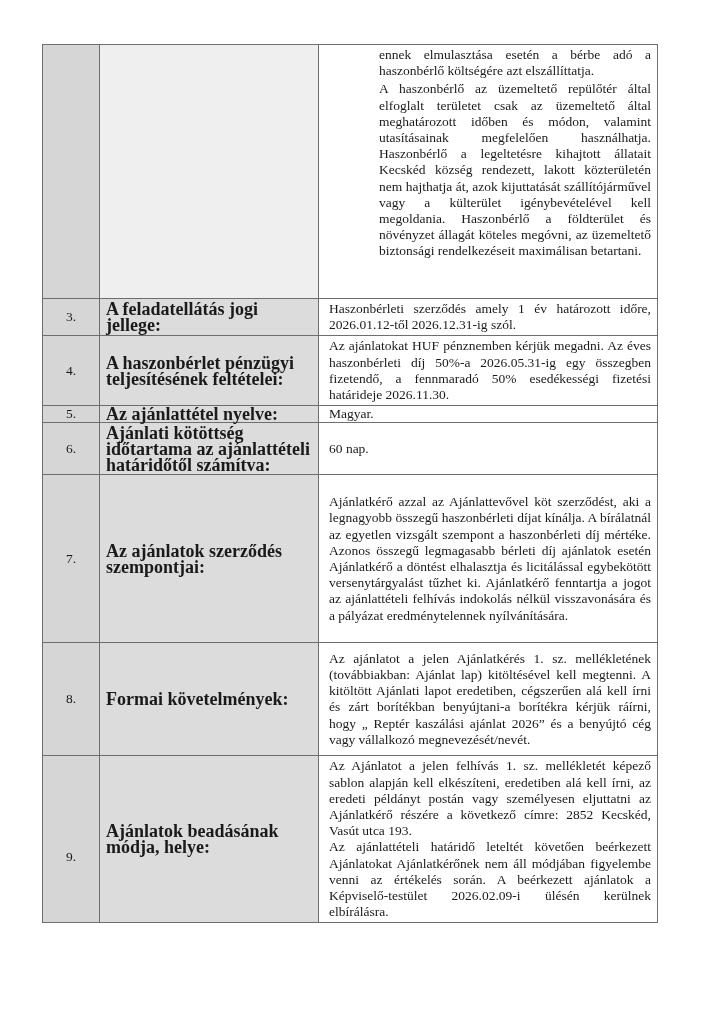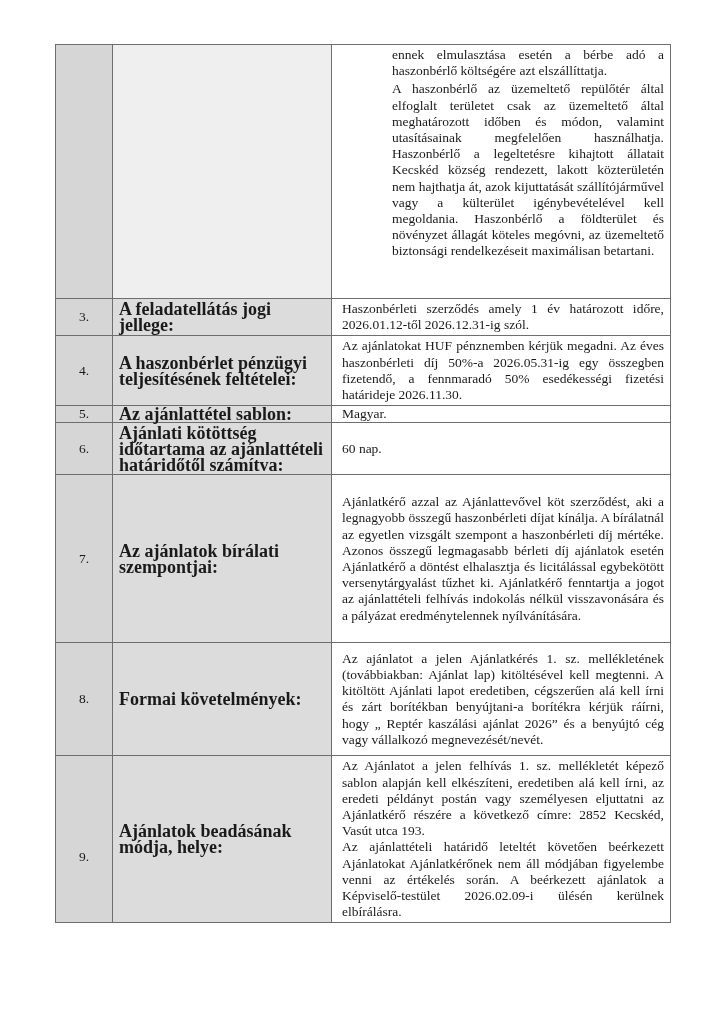--- a/index.html
+++ b/index.html
@@ -1,18 +1,18 @@
 <!DOCTYPE html>
 <html><head>
 <meta charset="utf-8">
 <style>
   html, body { margin:0; padding:0; background:#ffffff; }
   body { width:724px; height:1024px; position:relative; overflow:hidden;
          font-family:"Liberation Serif", serif; color:#1a1a1a; }
-  table.doc { position:absolute; left:55px; top:44px; width:615px;
+  table.doc { position:absolute; left:42px; top:44px; width:615px;
               border-collapse:collapse; table-layout:fixed; }
   table.doc td { border:1px solid #6e6e6e; vertical-align:middle; padding:0; }
   td.num { width:57px; background:#d6d6d6; text-align:center; font-size:13.5px; }
   td.label { width:218px; background:#dcdcdc; font-weight:bold; font-size:18px;
              padding:0 6px !important; line-height:16px; }
   td.val { background:#ffffff; font-size:13.5px; line-height:16.2px;
            padding:2px 6px 2px 10px !important; text-align:justify; }
   td.label.light { background:#efefef; }
   .cont p { margin:0; }
   .cont .p1 { padding-left:50px; }
@@ -41,31 +41,31 @@
     <td class="label">A feladatellátás jogi jellege:</td>
     <td class="val">Haszonbérleti szerződés amely 1 év határozott időre, 2026.01.12-től 2026.12.31-ig szól.</td>
   </tr>
   <tr style="height:68px">
     <td class="num">4.</td>
     <td class="label">A haszonbérlet pénzügyi teljesítésének feltételei:</td>
     <td class="val">Az ajánlatokat HUF pénznemben kérjük megadni. Az éves haszonbérleti díj 50%-a 2026.05.31-ig egy összegben fizetendő, a fennmaradó 50% esedékességi fizetési határideje 2026.11.30.</td>
   </tr>
   <tr style="height:16px">
     <td class="num">5.</td>
-    <td class="label">Az ajánlattétel sablon:</td>
+    <td class="label">Az ajánlattétel nyelve:</td>
     <td class="val" style="padding-top:0 !important;padding-bottom:0 !important;">Magyar.</td>
   </tr>
   <tr style="height:52px">
     <td class="num">6.</td>
     <td class="label">Ajánlati kötöttség időtartama az ajánlattételi határidőtől számítva:</td>
     <td class="val">60 nap.</td>
   </tr>
   <tr style="height:168px">
     <td class="num">7.</td>
-    <td class="label">Az ajánlatok bírálati szempontjai:</td>
+    <td class="label">Az ajánlatok szerződés szempontjai:</td>
     <td class="val">Ajánlatkérő azzal az Ajánlattevővel köt szerződést, aki a legnagyobb összegű haszonbérleti díjat kínálja. A bírálatnál az egyetlen vizsgált szempont a haszonbérleti díj mértéke. Azonos összegű legmagasabb bérleti díj ajánlatok esetén Ajánlatkérő a döntést elhalasztja és licitálással egybekötött versenytárgyalást tűzhet ki. Ajánlatkérő fenntartja a jogot az ajánlattételi felhívás indokolás nélkül visszavonására és a pályázat eredménytelennek nyílvánítására.</td>
   </tr>
   <tr style="height:113px">
     <td class="num">8.</td>
     <td class="label">Formai követelmények:</td>
     <td class="val">Az ajánlatot a jelen Ajánlatkérés 1. sz. mellékletének (továbbiakban: Ajánlat lap) kitöltésével kell megtenni. A kitöltött Ajánlati lapot eredetiben, cégszerűen alá kell írni és zárt borítékban benyújtani-a borítékra kérjük ráírni, hogy „ Reptér kaszálási ajánlat 2026” és a benyújtó cég vagy vállalkozó megnevezését/nevét.</td>
   </tr>
   <tr style="height:156px">
     <td class="num" style="vertical-align:middle;padding-top:36px !important;">9.</td>
     <td class="label">Ajánlatok beadásának módja, helye:</td>

